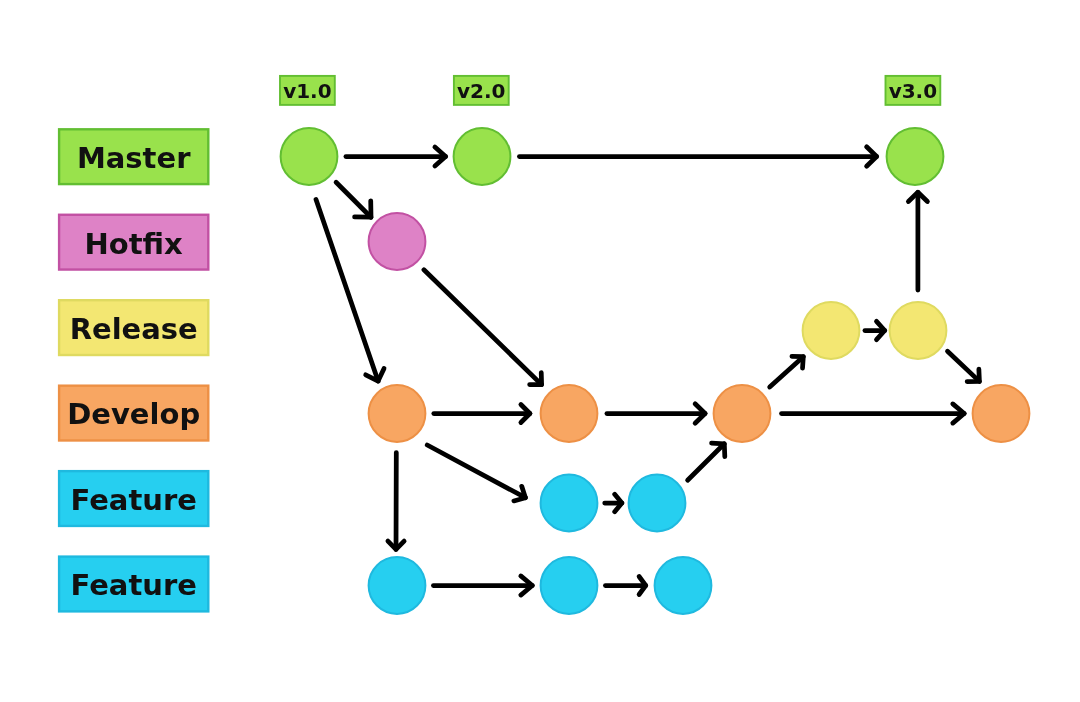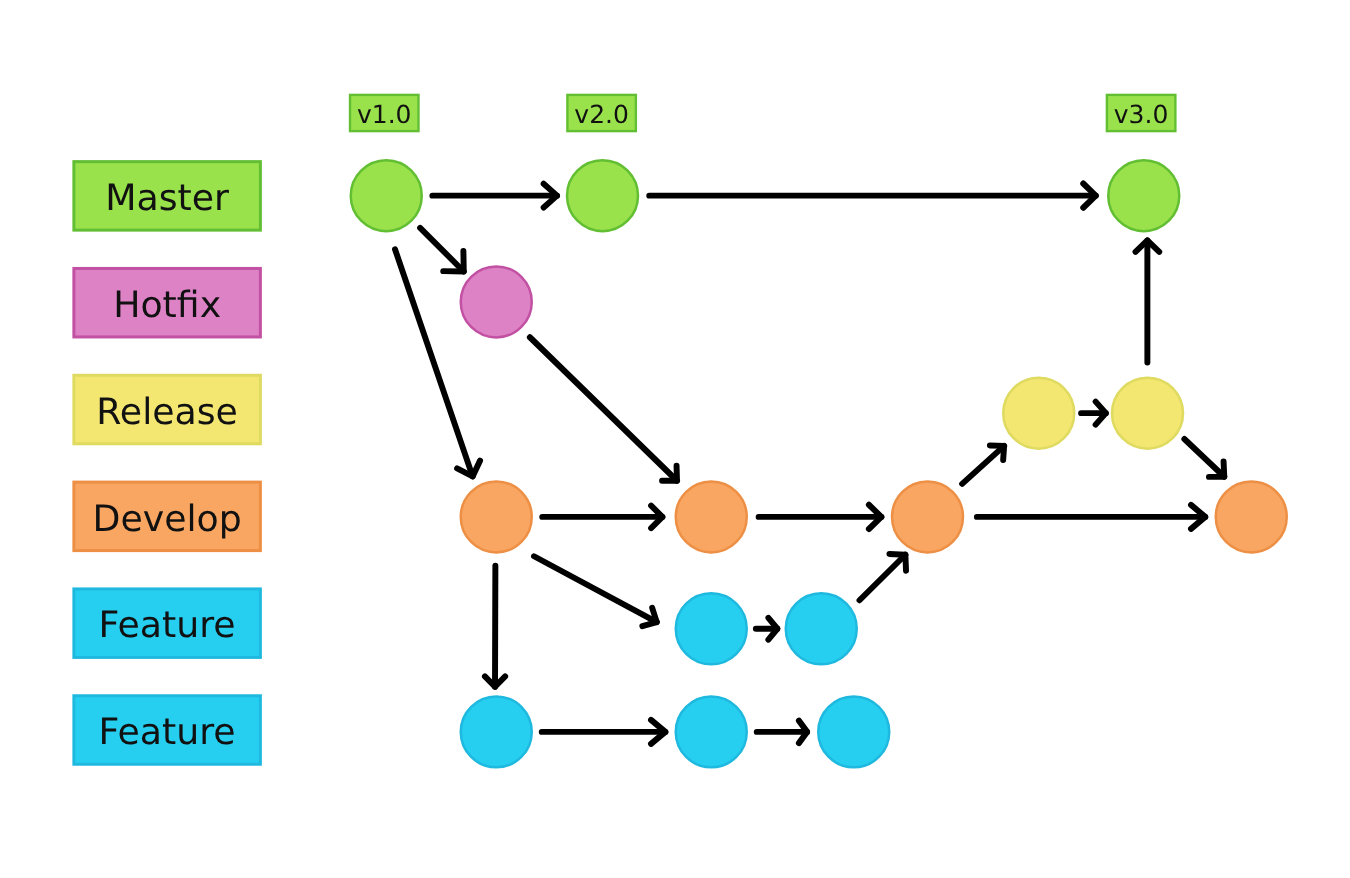--- a/index.html
+++ b/index.html
@@ -1,19 +1,19 @@
 <!DOCTYPE html>
 <html><head>
 <meta charset="utf-8">
 <title>Git Flow Branching Diagram</title>
 <style>
   html,body{margin:0;padding:0;}
   body{width:1080px;height:702px;background:#ffffff;overflow:hidden;
        font-family:"DejaVu Sans", sans-serif;}
-  #stage{position:relative;width:1080px;height:702px;}
+  #stage{position:relative;width:1080px;height:702px;font-weight:bold;}
   svg#diagram{position:absolute;left:0;top:0;width:1080px;height:702px;}
   .legend-label{font-size:29px;fill:#111111;text-anchor:middle;}
   .tag-label{font-size:20px;fill:#111111;text-anchor:middle;}
 </style>
 </head>
 <body>
 
 <div id="stage">
   <svg id="diagram" viewBox="0 0 1080 702">
     <g id="edges-layer">

